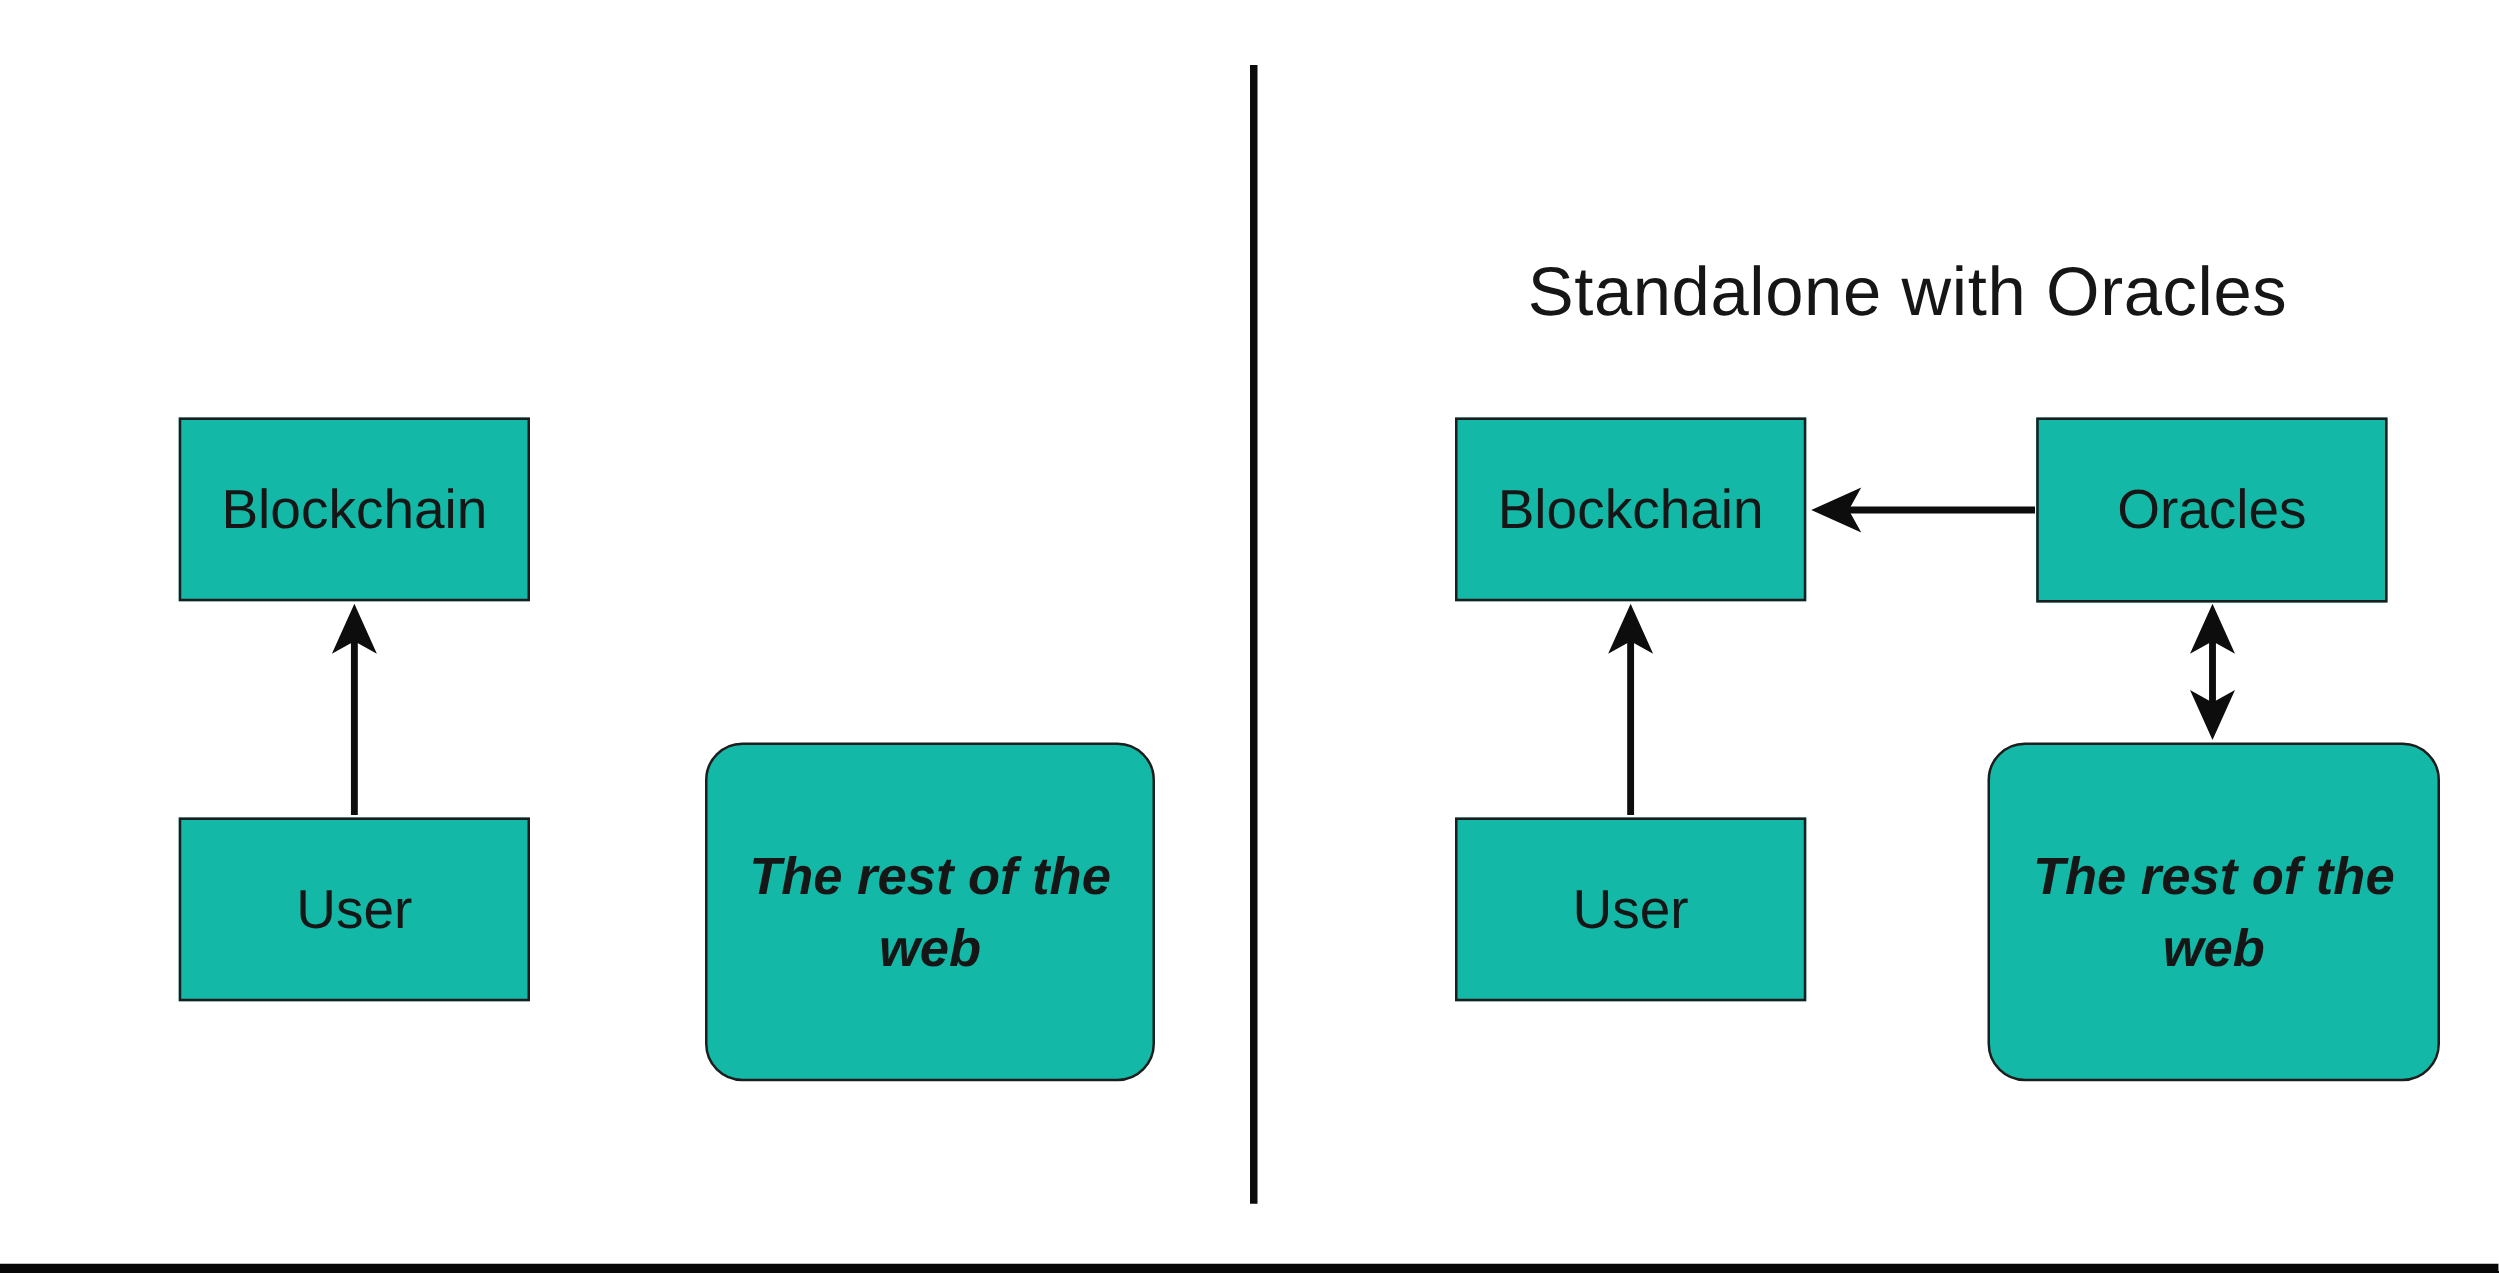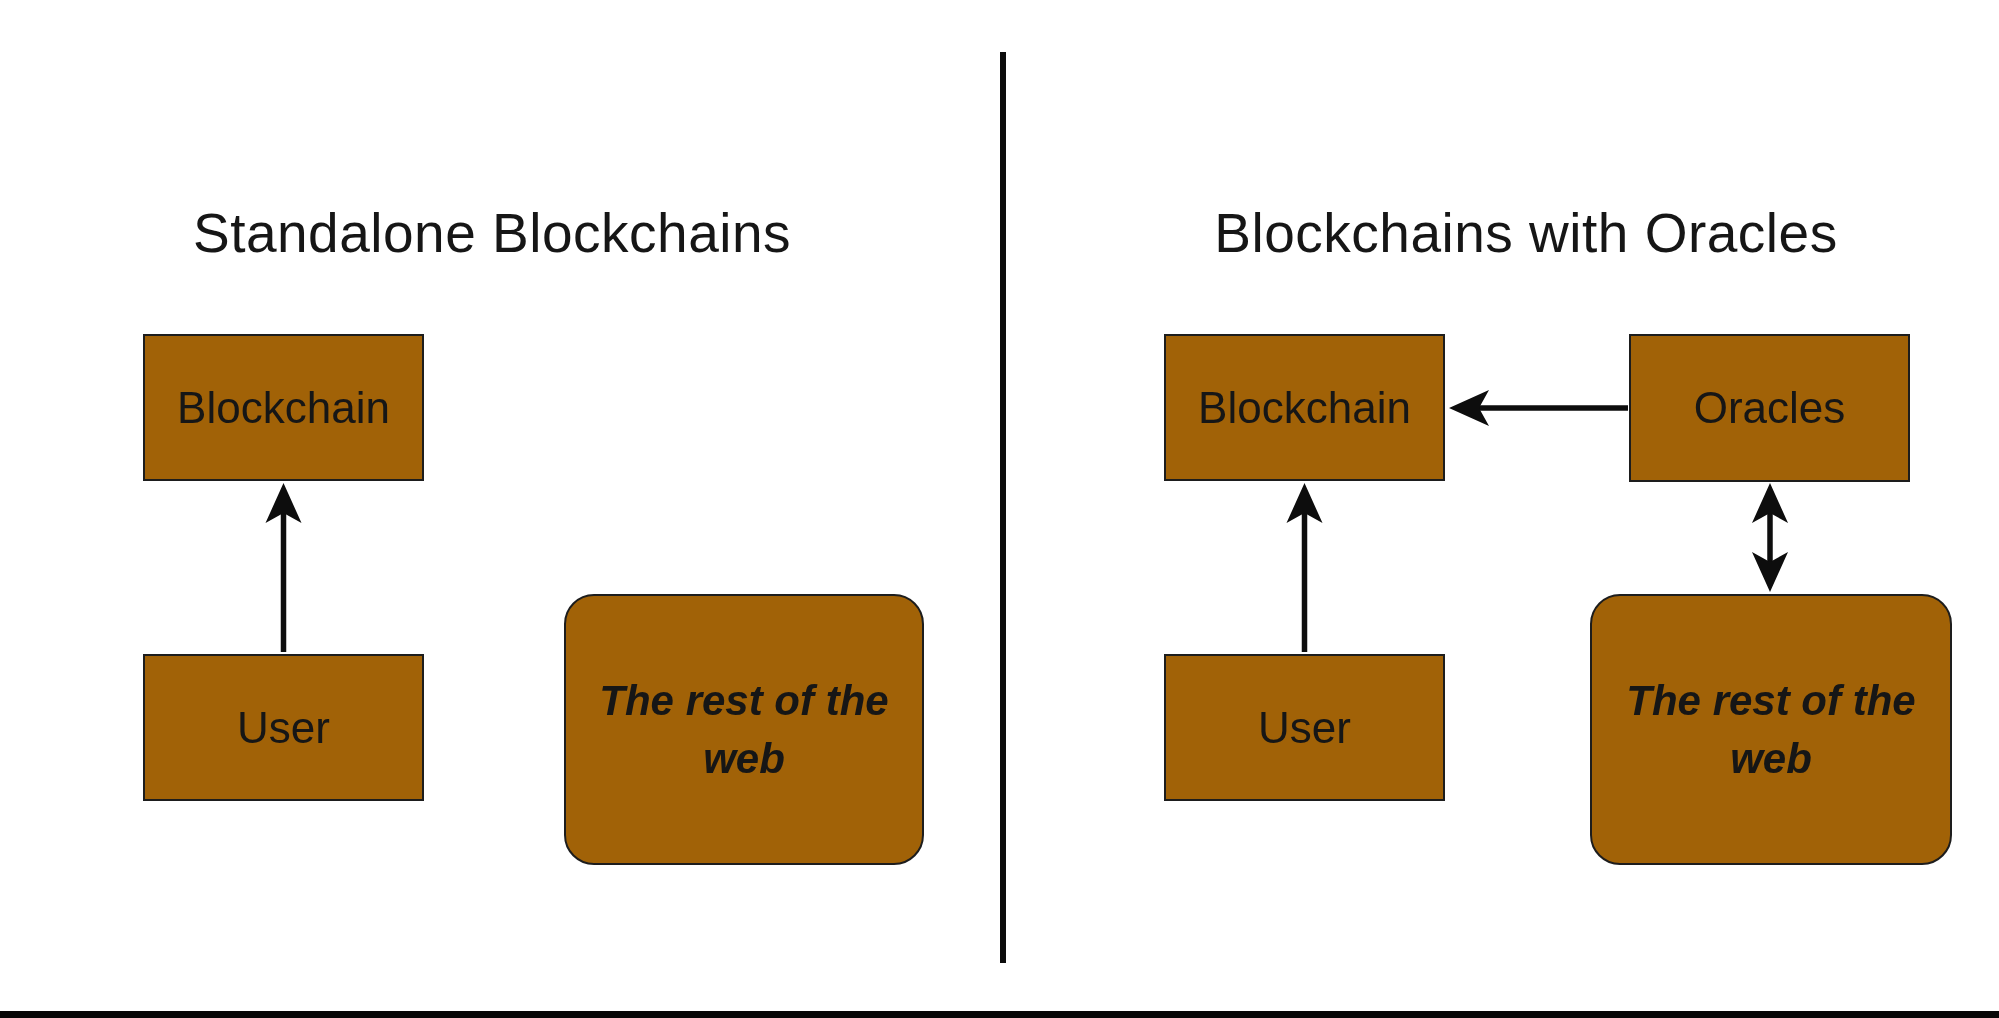--- a/index.html
+++ b/index.html
@@ -24,21 +24,21 @@
     font-size: 55px;
     font-weight: 400;
     letter-spacing: 0.5px;
     color: #161616;
     white-space: nowrap;
   }
   .node {
     position: absolute;
     box-sizing: border-box;
     border: 2.5px solid #1d1d1d;
-    background: #a16207;
+    background: #14b8a6;
     display: flex;
     align-items: center;
     justify-content: center;
     font-size: 44px;
     color: #161616;
     text-align: center;
   }
   .node.rounded {
     border-radius: 30px;
     font-weight: 700;
@@ -76,31 +76,30 @@
   #arrow-layer polygon {
     fill: #0d0d0d;
     stroke: none;
   }
 </style>
 </head>
 <body>
 
 <div id="canvas">
 
-  <div class="panel-title" style="left:192px; top:198px; width:600px;">Standalone Blockchains</div>
 
   <div class="node" style="left:143px; top:334px; width:281px; height:147px;">Blockchain</div>
 
   <div class="node" style="left:143px; top:654px; width:281px; height:147px;">User</div>
 
   <div class="node rounded" style="left:564px; top:594px; width:360px; height:271px;">The rest of the web</div>
 
   <div id="divider"></div>
 
-  <div class="panel-title" style="left:1218px; top:198px; width:616px;">Blockchains with Oracles</div>
+  <div class="panel-title" style="left:1218px; top:198px; width:616px;">Standalone with Oracles</div>
 
   <div class="node" style="left:1164px; top:334px; width:281px; height:147px;">Blockchain</div>
 
   <div class="node" style="left:1629px; top:334px; width:281px; height:148px;">Oracles</div>
 
   <div class="node" style="left:1164px; top:654px; width:281px; height:147px;">User</div>
 
   <div class="node rounded" style="left:1590px; top:594px; width:362px; height:271px;">The rest of the web</div>
 
   <svg id="arrow-layer" width="1999" height="1018" viewBox="0 0 1999 1018">

